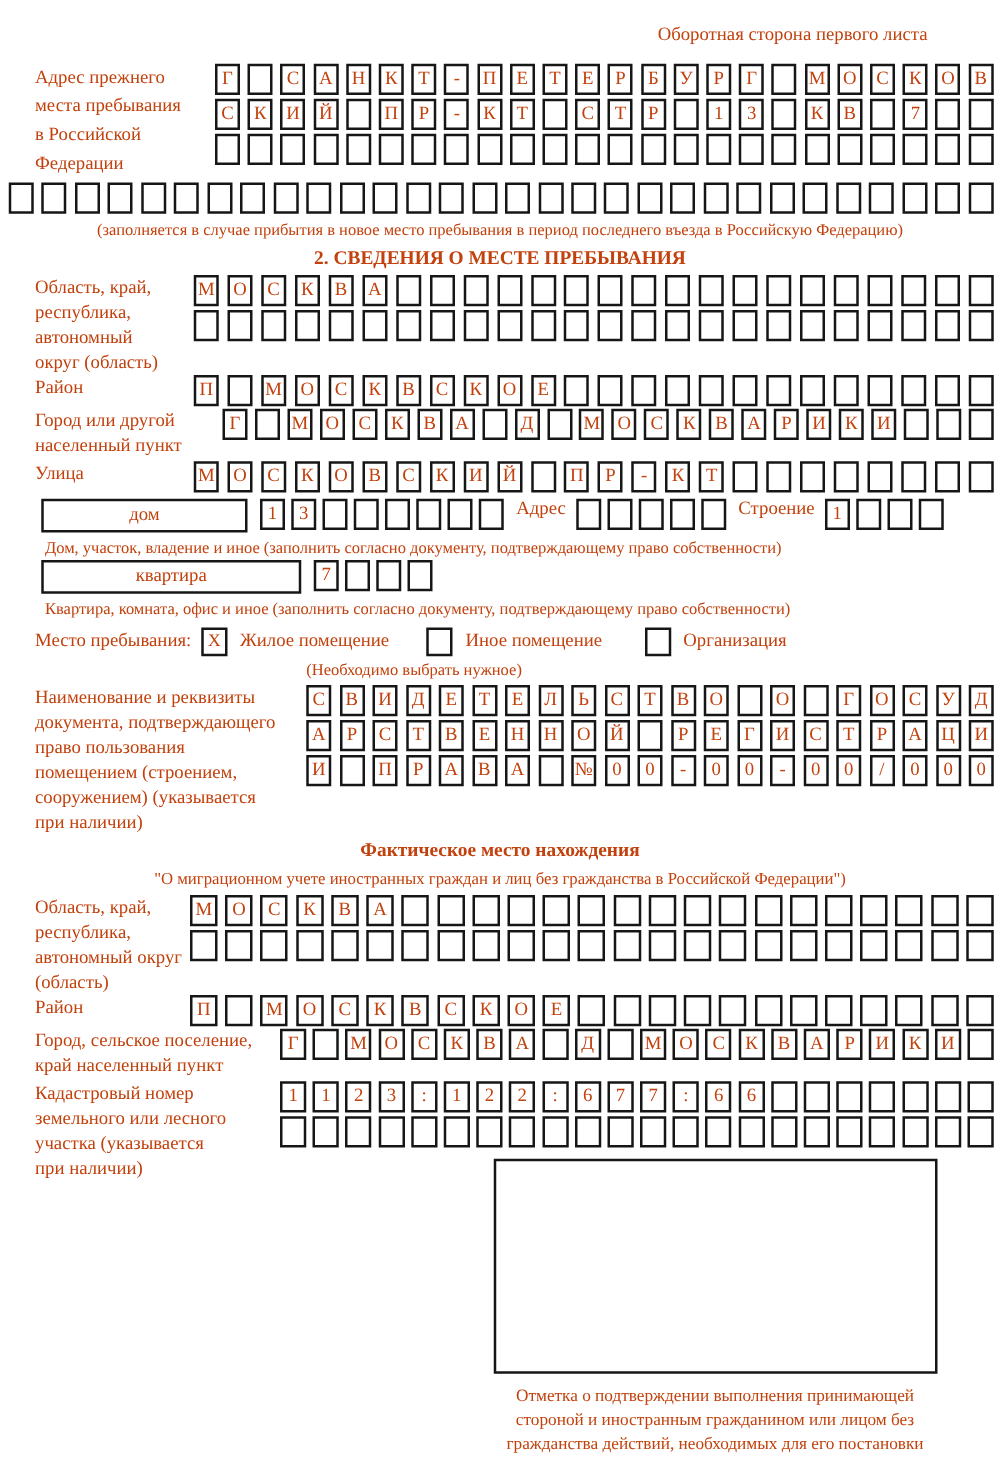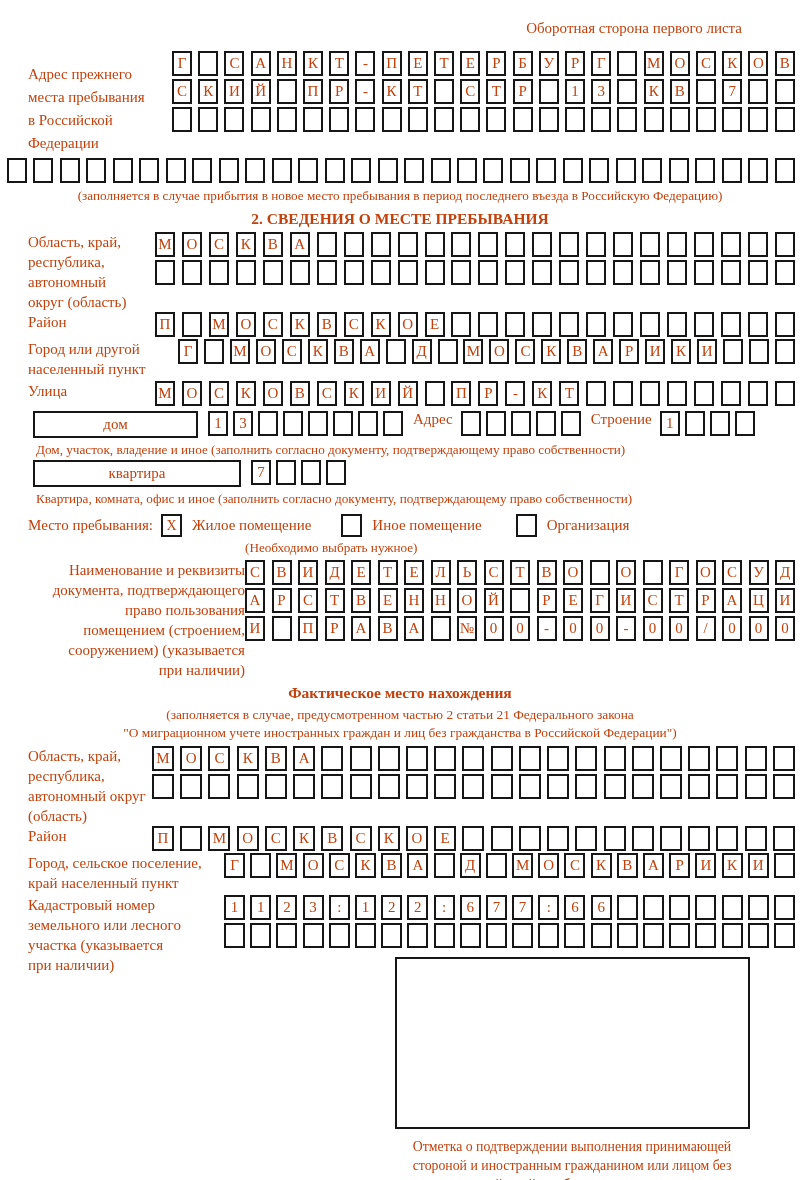--- a/index.html
+++ b/index.html
@@ -17,32 +17,32 @@
 
   .cellrow { display:flex; justify-content:space-between; height:25px; }
   .cell {
     width:20px; height:25px; border:2px solid #161616; flex:none;
     display:inline-flex; align-items:center; justify-content:center;
     font-size:15px; background:#fff;
   }
   .rows { display:flex; flex-direction:column; gap:3px; }
 
   
-  .addr-label { margin-left:28px; width:144px; line-height:23px;margin-top:12px; }
+  .addr-label { margin-left:28px; width:144px; line-height:23px; }
   .rows-addr  { width:623px; }
   .full-row   { margin:3px 0 0 7px; width:788px; }
 
   .note-center { text-align:center; font-size:13.2px; margin-top:5px; }
   .sec-title   { text-align:center; font-size:15.5px; font-weight:bold; margin-top:6px; }
 
   .lblcol-a { margin-left:28px; width:127px; }
   .rows-a   { width:640px; }
   .lblcol-b { margin-left:28px; width:150px; }
   .rows-b   { width:617px; }
-  .lblcol-c { margin-left:28px; width:217px;text-align:right; }
+  .lblcol-c { margin-left:28px; width:217px; }
   .rows-c   { width:550px; }
   .lblcol-d { margin-left:28px; width:124px; }
   .rows-d   { width:643px; }
   .rows-d .cell { width:22px; }
   .lblcol-e { margin-left:28px; width:196px; }
   .rows-e   { width:571px; }
   .rows-e .cell { width:21px; }
   .clamp-h  { height:56px; overflow:visible; }
 
   .house-row { display:flex; align-items:flex-start; margin:5px 12px 0 33px; }
@@ -491,21 +491,20 @@
           <span class="cell">/</span>
           <span class="cell">0</span>
           <span class="cell">0</span>
           <span class="cell">0</span>
         </div>
     </div>
   </div>
 
   <div class="fact-title">Фактическое место нахождения</div>
   <div class="law-note">
-    <div>(заполняется в случае, предусмотренном частью 2 статьи 21 Федерального закона</div>
     <div>"О миграционном учете иностранных граждан и лиц без гражданства в Российской Федерации")</div>
   </div>
 
   <div class="flexblock mt4">
     <div class="lbl lblcol-d">
       <div>Область, край,</div>
       <div>республика,</div>
       <div>автономный округ</div>
       <div>(область)</div>
     </div>

